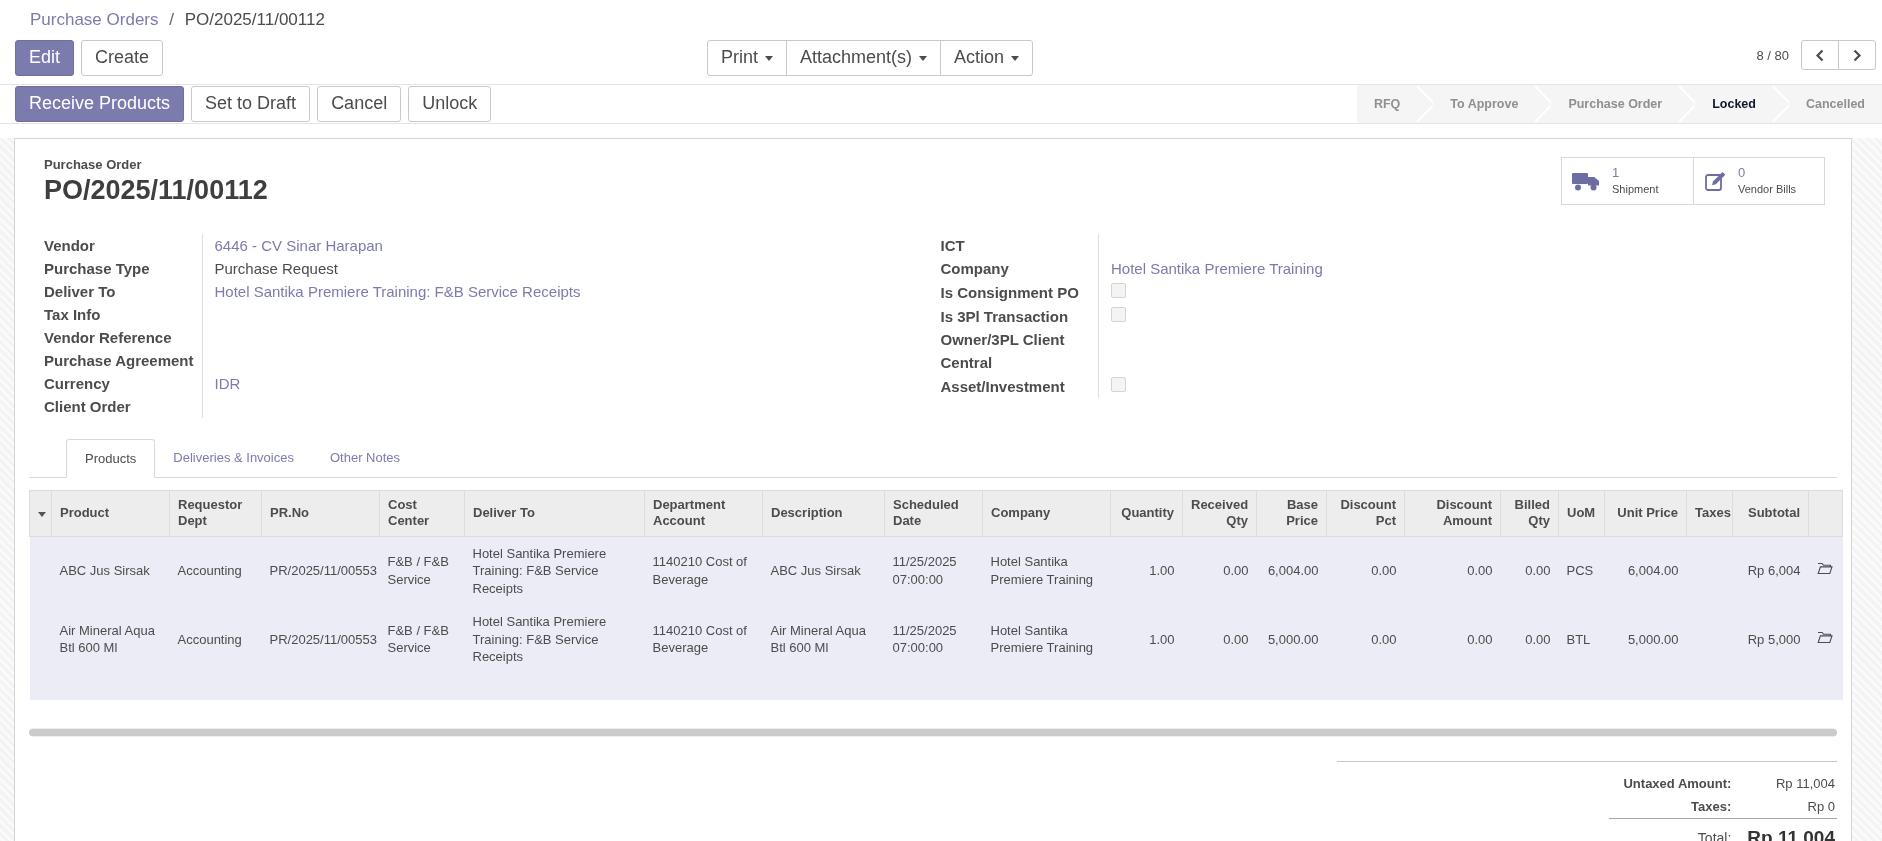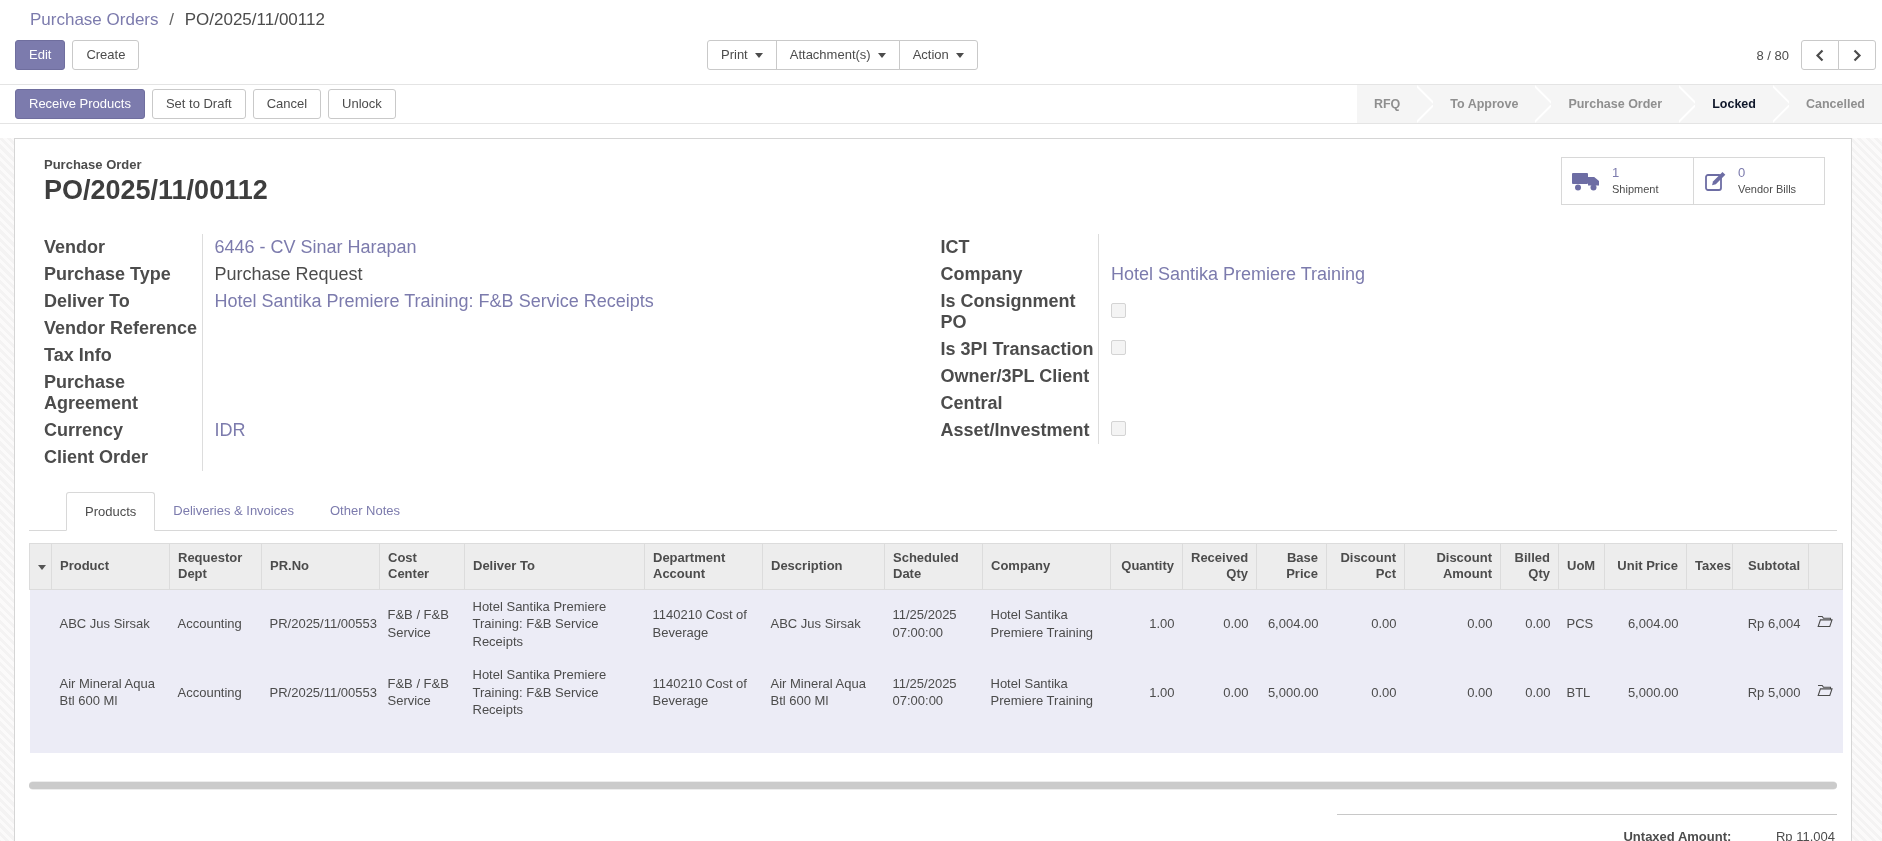--- a/index.html
+++ b/index.html
@@ -7,21 +7,21 @@
               font-family:"Liberation Sans", sans-serif; color:#4c4c4c; }
   .page { width:1882px; height:841px; position:relative; background:#fff; }
 
   
   .topbar { background:#fff; padding-top:6px; }
   .breadcrumb { font-size:17px; padding:4px 0 8px 30px; color:#555; }
   .breadcrumb a { color:#7c7bad; text-decoration:none; cursor:pointer; }
   .bc-sep { color:#666; margin:0 6px; }
   .bc-current { color:#4c4c4c; }
   .actions-row { position:relative; height:40px; }
-  .btn { font-family:inherit; font-size:13px; padding:6px 13px; border-radius:3px;
+  .btn { font-family:inherit; font-size:18px; padding:6px 13px; border-radius:3px;
          border:1px solid #c9c9c9; background:#fff; color:#4c4c4c; cursor:pointer; line-height:1.2; }
   .btn-primary { background:#7c7bad; border-color:#6f6e9e; color:#fff; }
   .left-btns { position:absolute; left:15px; top:2px; display:flex; gap:7px; }
   .center-btns { position:absolute; left:707px; top:2px; display:flex; }
   .center-btns .btn { border-radius:0; margin-left:-1px; }
   .center-btns .btn:first-child { border-radius:3px 0 0 3px; margin-left:0; }
   .center-btns .btn:last-child { border-radius:0 3px 3px 0; }
   .caret-down { display:inline-block; width:0; height:0; border-left:4px solid transparent;
                 border-right:4px solid transparent; border-top:5px solid #4c4c4c;
                 vertical-align:middle; margin-left:7px; }
@@ -57,21 +57,21 @@
                    border:1px solid #d8d8d8; background:#fff; }
   .smart-btn { display:flex; align-items:center; gap:10px; width:131px; padding:7px 10px;
                cursor:pointer; background:#fff; border:none; font-family:inherit; text-align:left; }
   .smart-btn + .smart-btn { border-left:1px solid #d8d8d8; }
   .smart-btn .sb-count { color:#7c7bad; font-size:13px; line-height:1.25; }
   .smart-btn .sb-label { color:#4c4c4c; font-size:11px; line-height:1.25; }
 
   .groups { display:flex; margin-top:28px; padding-left:15px; }
   .group { width:50%; }
   .fieldgroup { border-collapse:collapse; width:96%; }
-  .fieldgroup td { font-size:18px; padding:3px 0; height:23px; vertical-align:middle; }
+  .fieldgroup td { font-size:15px; padding:3px 0; height:23px; vertical-align:middle; }
   .flabel { font-weight:bold; color:#4c4c4c; width:158px; border-right:1px solid #ddd; }
   .fvalue { padding-left:12px !important; color:#4c4c4c; }
   .fvalue.link { color:#7c7bad; cursor:pointer; }
   .checkbox { display:inline-block; width:15px; height:15px; border:1px solid #d4d4d4;
               background:#f4f4f4; border-radius:2px; }
 
   
   .tabs { margin-top:20px; border-bottom:1px solid #d8d8d8; padding-left:15px; display:flex; }
   .tab { font-size:13px; padding:11px 18px; color:#7c7bad; cursor:pointer; position:relative; top:1px; }
   .tab.active { color:#4c4c4c; background:#fff; border:1px solid #d8d8d8; border-bottom:1px solid #fff;
@@ -208,25 +208,25 @@
                 </tr>
             <tr>
                   <td class="flabel">Purchase Type</td>
                 <td class="fvalue">Purchase Request</td>
                 </tr>
             <tr>
                   <td class="flabel">Deliver To</td>
                 <td class="fvalue link">Hotel Santika Premiere Training: F&amp;B Service Receipts</td>
                 </tr>
             <tr>
+                  <td class="flabel">Tax Info</td>
+                <td class="fvalue"></td>
+                </tr>
+            <tr>
                   <td class="flabel">Vendor Reference</td>
-                <td class="fvalue"></td>
-                </tr>
-            <tr>
-                  <td class="flabel">Tax Info</td>
                 <td class="fvalue"></td>
                 </tr>
             <tr>
                   <td class="flabel">Purchase Agreement</td>
                 <td class="fvalue"></td>
                 </tr>
             <tr>
                   <td class="flabel">Currency</td>
                 <td class="fvalue link">IDR</td>
                 </tr>

